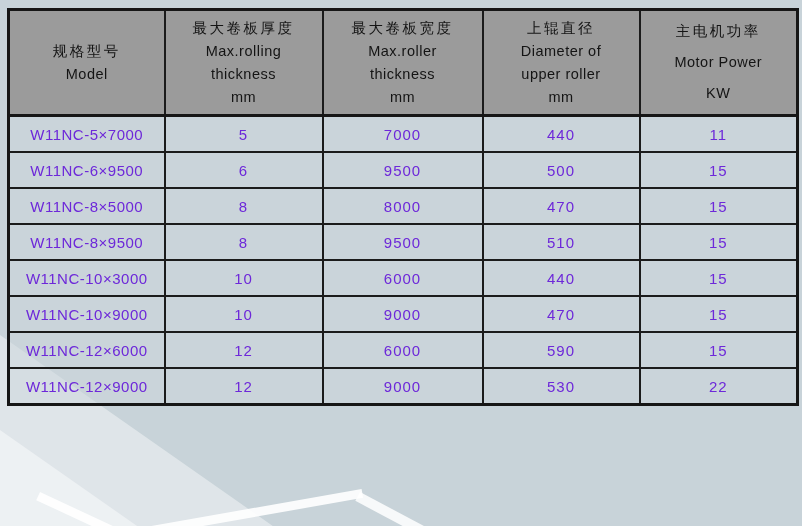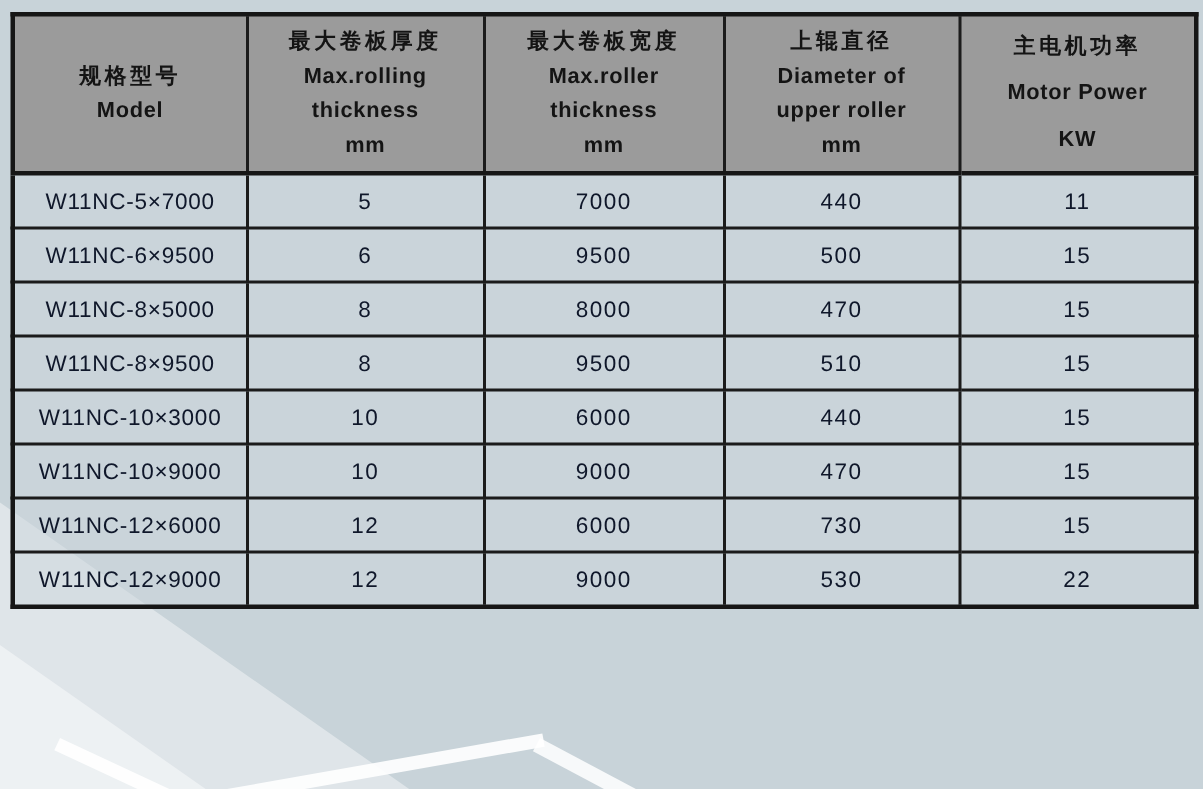--- a/index.html
+++ b/index.html
@@ -45,26 +45,26 @@
     text-align: center;
     vertical-align: middle;
     padding: 0;
   }
   .spec thead th {
     height: 103px;
     background: #9b9b9b;
     border-bottom: 3px solid #161616;
     color: #141414;
     font-size: 14.5px;
-    font-weight: bold;
+    font-weight: normal;
   }
   .spec td {
     height: 34px;
     background: rgba(203,213,219,0.5);
-    color: #0f172a;
+    color: #6d28d9;
     font-size: 15px;
     letter-spacing: 1px;
   }
   td.model-cell { letter-spacing: 0.5px; }
   .hline    { line-height: 23px; letter-spacing: 0.5px; }
   .hline.cn { letter-spacing: 2.5px; }
   .sparse .hline { line-height: 31px; }
 </style>
 </head>
 <body>
@@ -156,21 +156,21 @@
         <td class="model-cell">W11NC-10×9000</td>
         <td>10</td>
         <td>9000</td>
         <td>470</td>
         <td>15</td>
       </tr>
       <tr>
         <td class="model-cell">W11NC-12×6000</td>
         <td>12</td>
         <td>6000</td>
-        <td>730</td>
+        <td>590</td>
         <td>15</td>
       </tr>
       <tr>
         <td class="model-cell">W11NC-12×9000</td>
         <td>12</td>
         <td>9000</td>
         <td>530</td>
         <td>22</td>
       </tr>
     </tbody>

